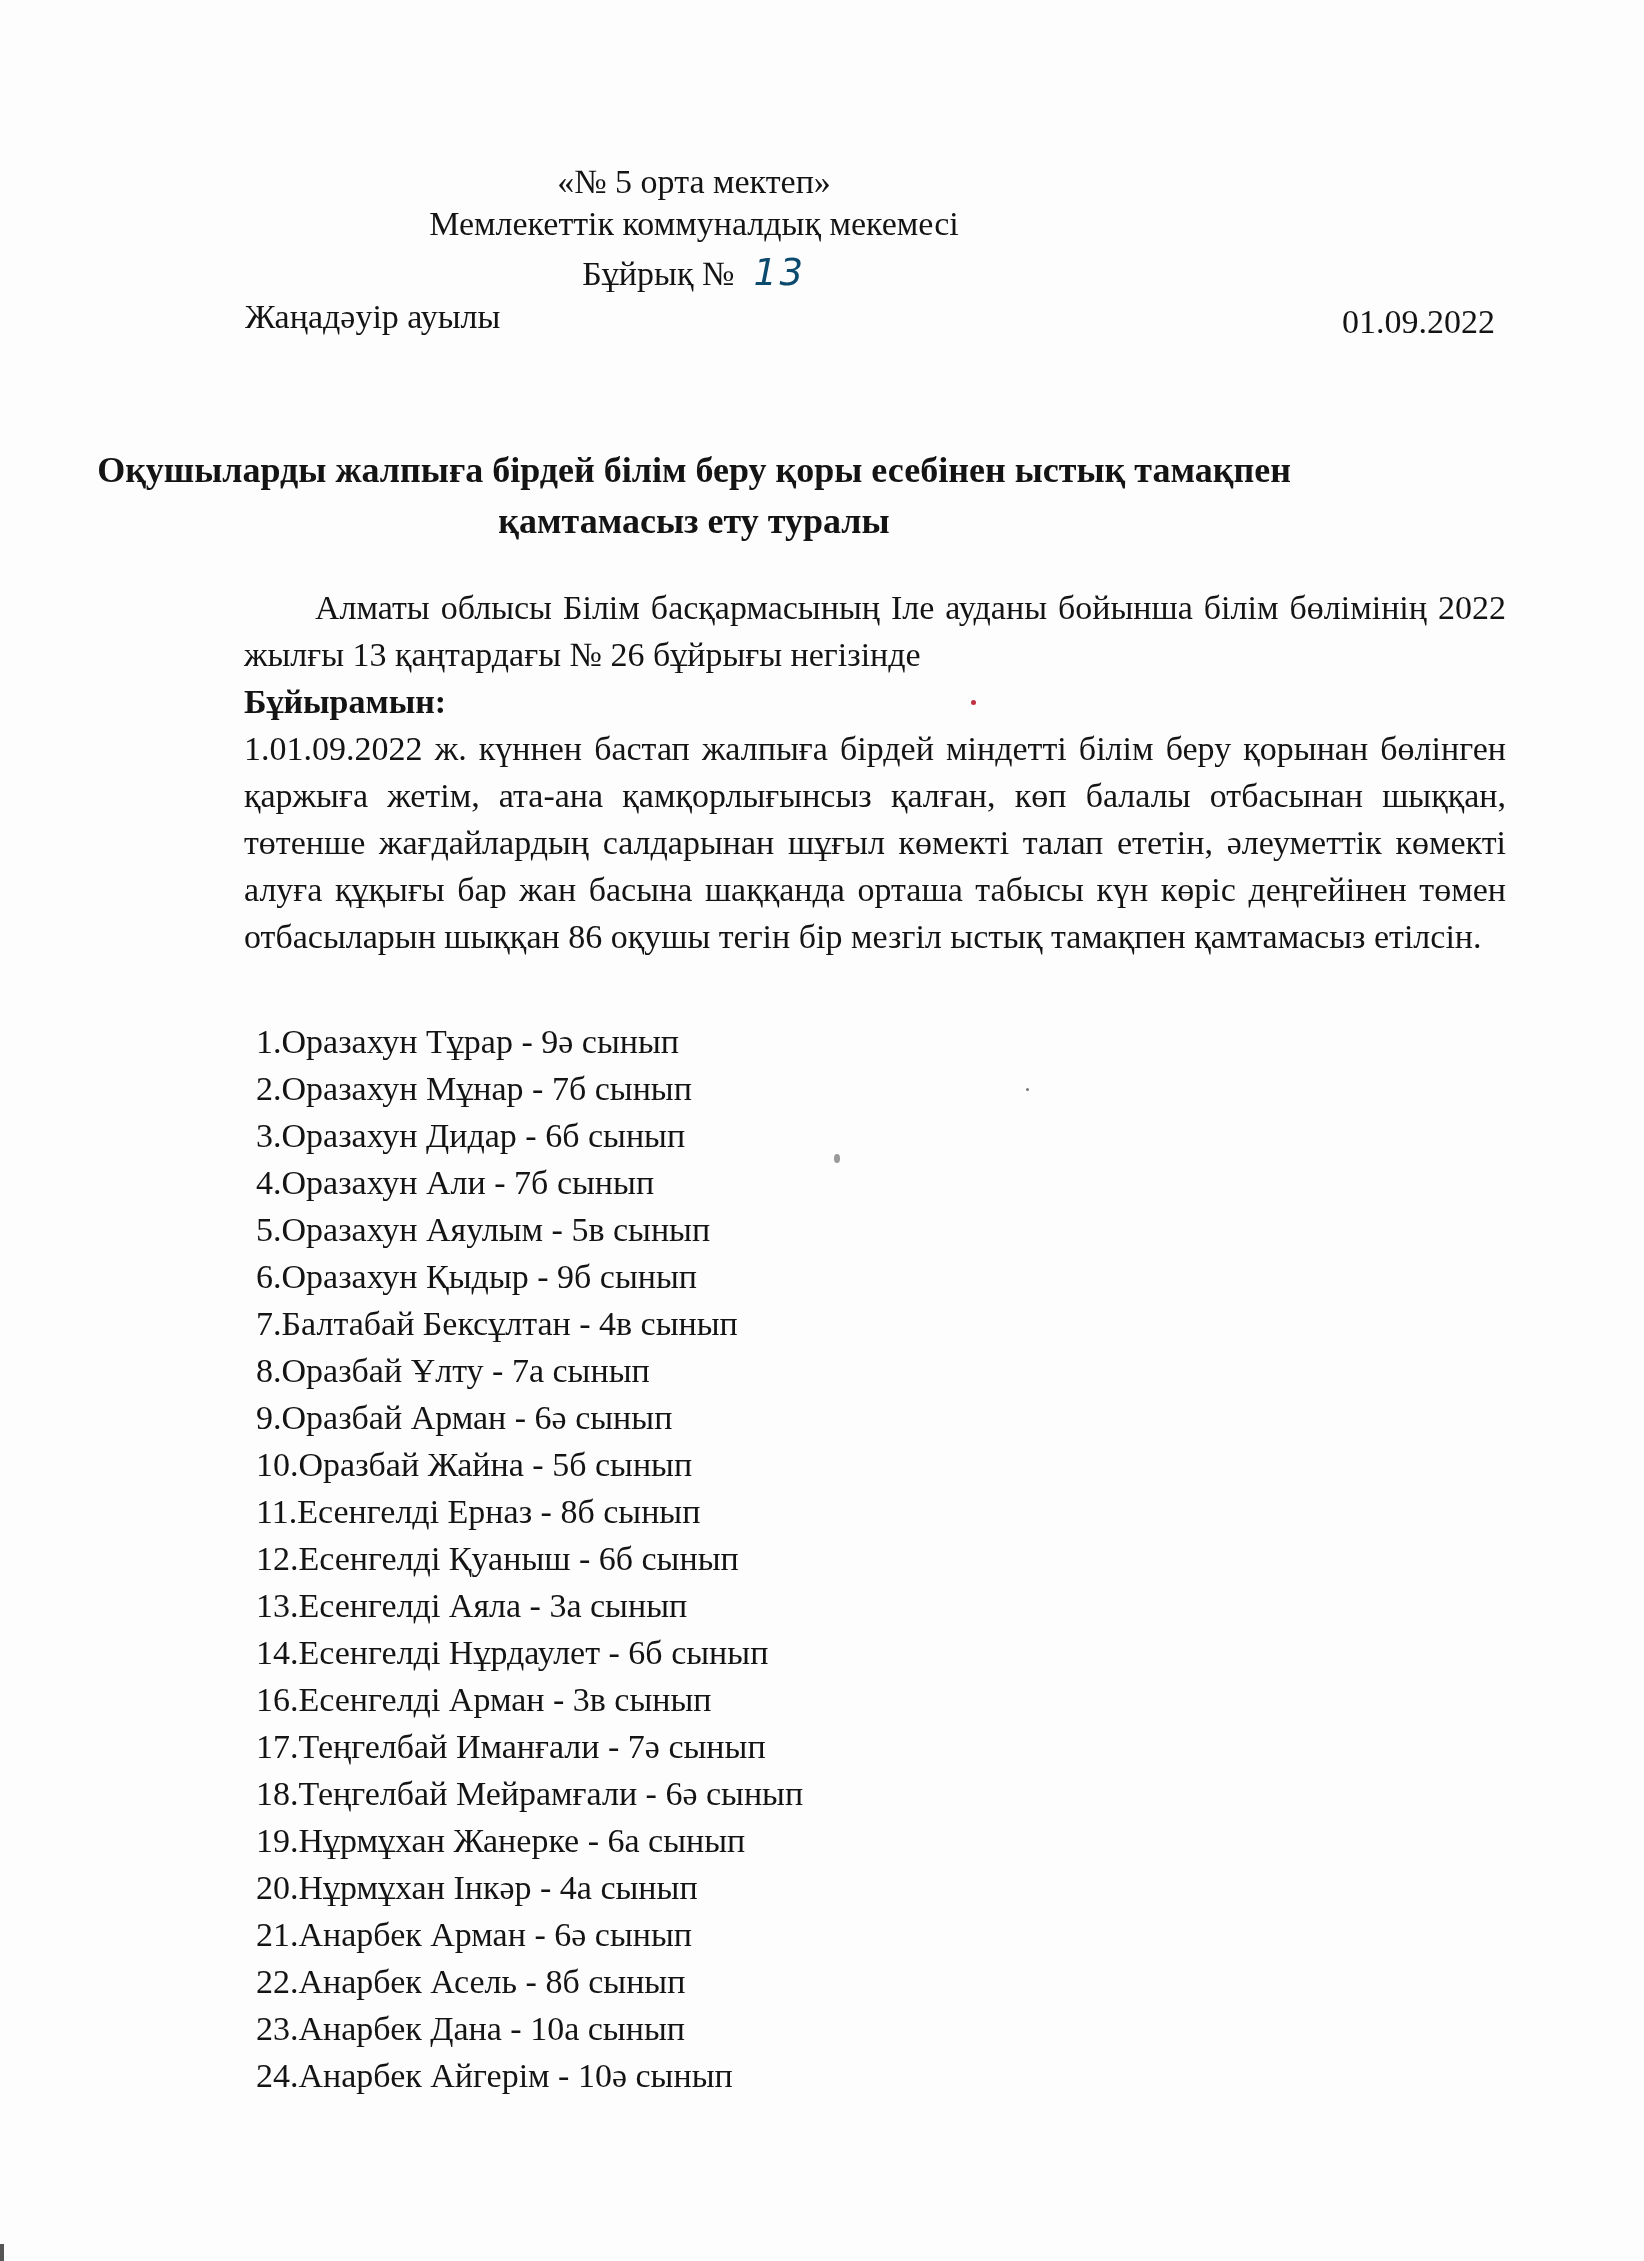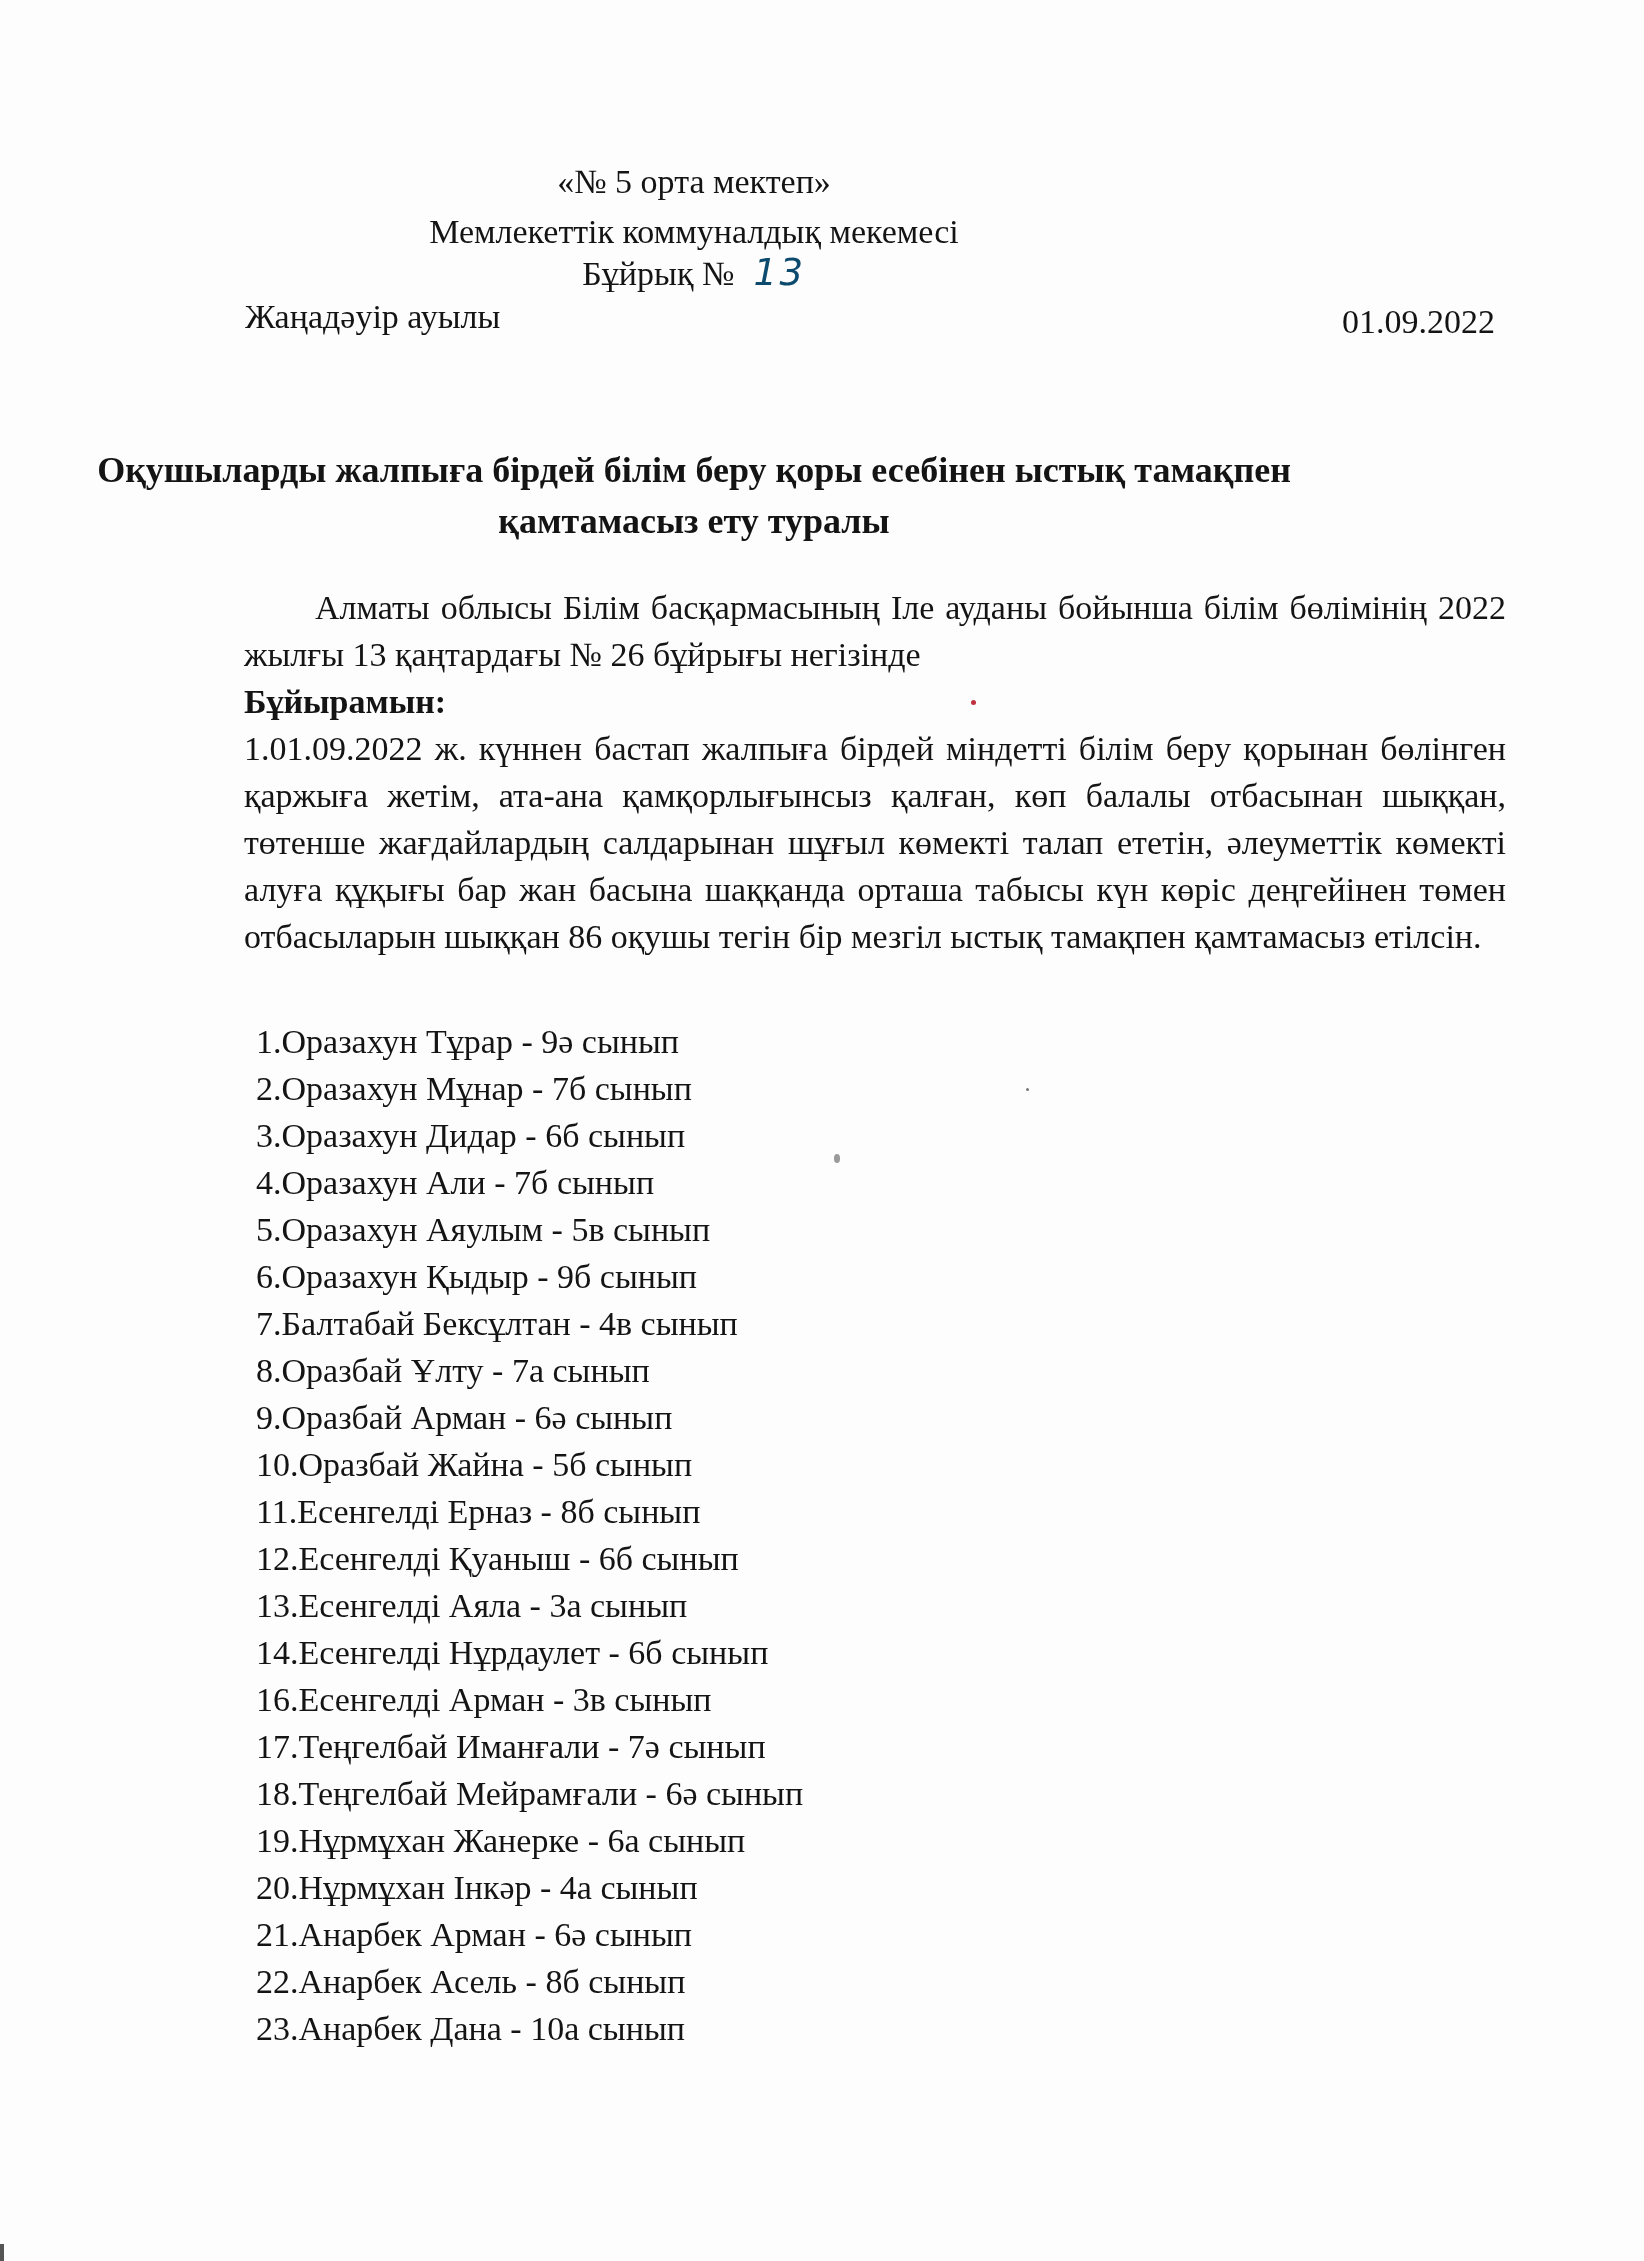--- a/index.html
+++ b/index.html
@@ -17,21 +17,21 @@
   .list li { font-size: 34px; line-height: 47px; height: 47px; white-space: nowrap; }
   .speck { position: absolute; border-radius: 50%; }
   .edge-mark { position: absolute; left: 0; top: 2244px; width: 3.9px; height: 17.4px; background: #555; }
 </style>
 </head>
 <body>
 
 <div class="page">
 
   <div class="line center" style="top:162px;">«№ 5 орта мектеп»</div>
-  <div class="line center" style="top:212px;">Мемлекеттік коммуналдық мекемесі</div>
+  <div class="line center" style="top:204px;">Мемлекеттік коммуналдық мекемесі</div>
   <div class="line center" style="top:253px;">
     <span>Бұйрық №</span><span class="hw">13</span>
   </div>
 
   <div class="line" style="top:297px; left:245px;">Жаңадәуір ауылы</div>
   <div class="line" style="top:302px; right:149px;">01.09.2022</div>
 
   <div class="line center title" style="top:502px; padding-left:0;">қамтамасыз ету  туралы</div>
   <div class="line center title" style="top:451px;">Оқушыларды жалпыға бірдей білім беру қоры есебінен ыстық тамақпен</div>
 
@@ -59,20 +59,21 @@
       <li>13.Есенгелді Аяла - 3а сынып</li>
       <li>14.Есенгелді Нұрдаулет - 6б сынып</li>
       <li>16.Есенгелді Арман - 3в сынып</li>
       <li>17.Теңгелбай Иманғали - 7ә сынып</li>
       <li>18.Теңгелбай Мейрамғали - 6ә сынып</li>
       <li>19.Нұрмұхан Жанерке - 6а сынып</li>
       <li>20.Нұрмұхан Інкәр - 4а сынып</li>
       <li>21.Анарбек Арман - 6ә сынып</li>
       <li>22.Анарбек Асель - 8б сынып</li>
       <li>23.Анарбек Дана - 10а сынып</li>
+      <li>24.Анарбек Айгерім - 10ә сынып</li>
     </ul>
 
   <div class="speck" style="left:834px; top:1154px; width:6.4px; height:9px; background:#9a9a9a;"></div>
   <div class="speck" style="left:971px; top:700px; width:5.2px; height:5.2px; background:#c03040;"></div>
   <div class="speck" style="left:1026px; top:1088px; width:3.2px; height:3.2px; background:#777;"></div>
   <div class="edge-mark"></div>
 </div>
 
 
 </body></html>

